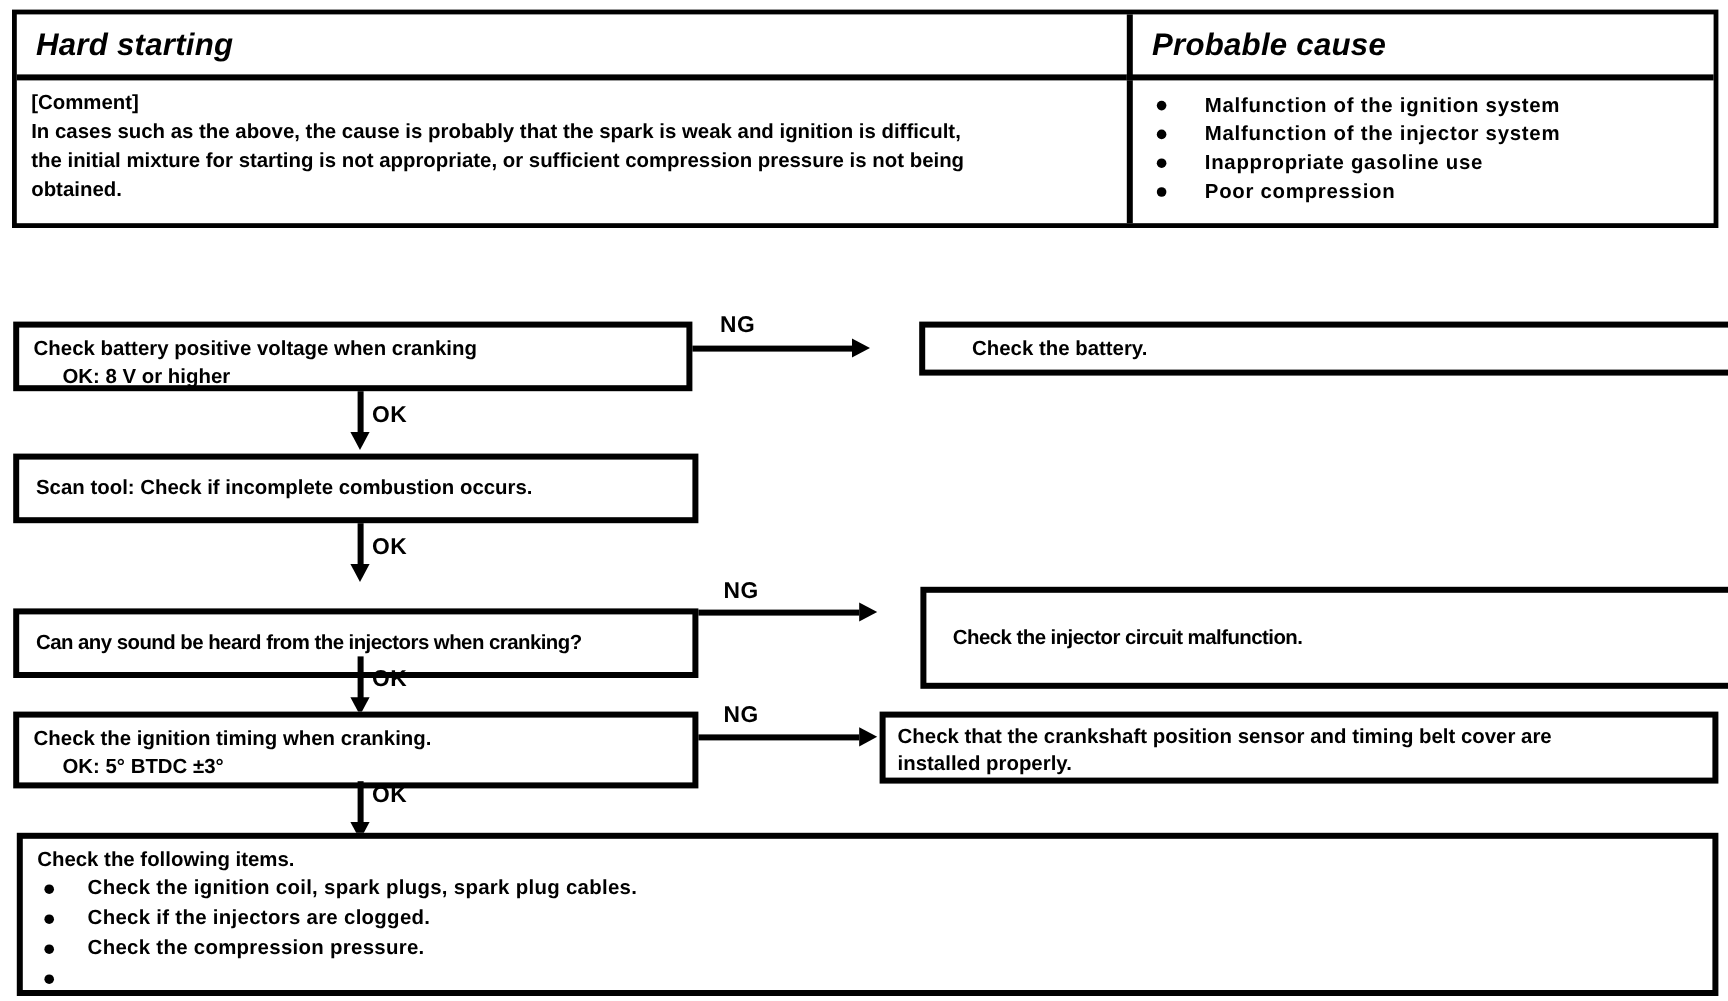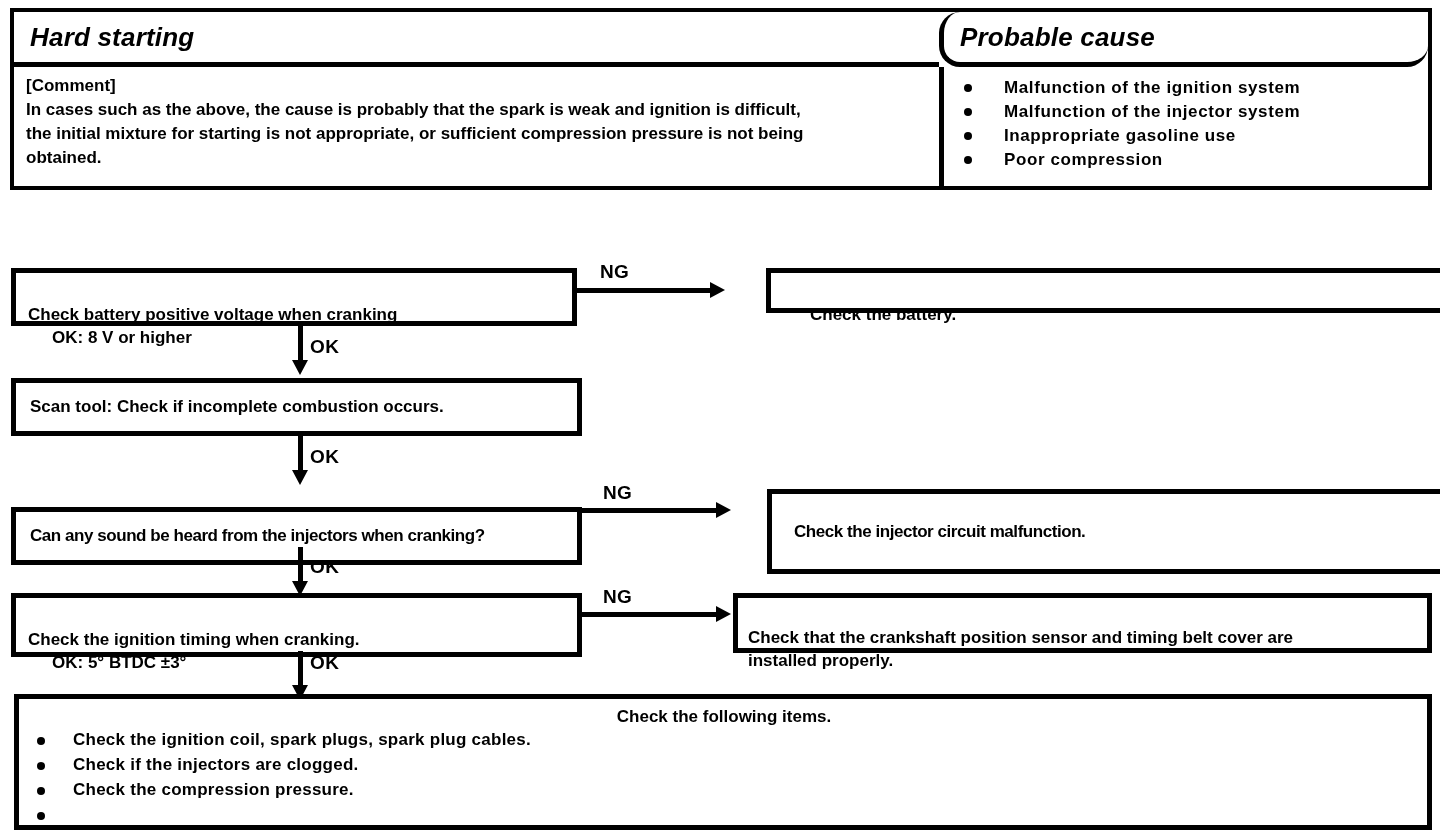--- a/index.html
+++ b/index.html
@@ -29,21 +29,21 @@
     grid-template-columns: 925px 1fr;
     grid-template-rows: 55px 1fr;
   }
   #symptom-table > div { box-sizing: border-box; }
   .th-cell {
     border-bottom: 5px solid #000;
     display: flex;
     align-items: center;
     padding-left: 16px;
   }
-  .th-cell.right { border-left: 5px solid #000; border-radius: 21px; }
+  .th-cell.right { border-left: 5px solid #000; }
   .th-text {
     font-size: 26px;
     font-weight: bold;
     letter-spacing: .2px;
     font-style: italic;
   }
   .td-cell {
     padding: 7px 12px 5px 12px;
   }
   .td-cell.right { border-left: 5px solid #000; padding-left: 16px; }
@@ -90,36 +90,35 @@
     box-sizing: border-box;
   }
   .fbox .line {
     font-size: 17px;
     font-weight: bold;
     line-height: 1.36;
     white-space: nowrap;
   }
   .fbox .line.indent { padding-left: 24px; }
   .fbox .line .ok-lead { font-weight: bold; }
-  .pad { padding: 6px 10px 4px 12px; margin-top: 24px; }
+  .pad { padding: 6px 10px 4px 12px; }
   .vcenter {
     height: 100%;
     display: flex;
     align-items: center;
     padding-left: 22px;
   }
 
   .tight { letter-spacing: -0.45px; }
 
   
   .items-title {
     font-size: 17px;
     font-weight: bold;
     line-height: 1.37;
-    text-align: center;
   }
   ul.items-list {
     list-style: none;
     margin: 0;
     padding: 0;
   }
   ul.items-list li {
     font-size: 17px;
     font-weight: bold;
     line-height: 1.47;

